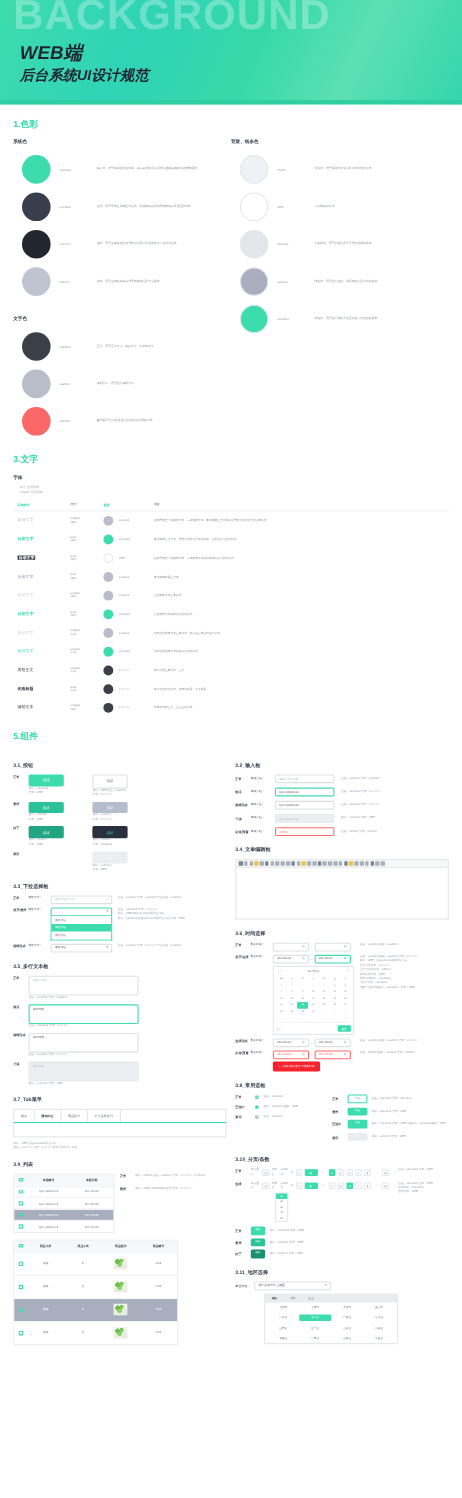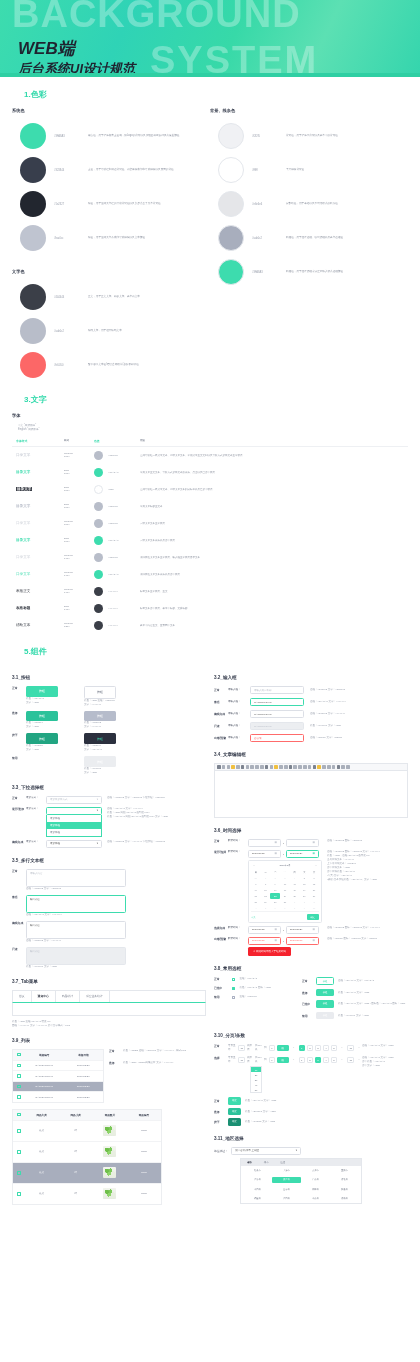--- a/index.html
+++ b/index.html
@@ -2,33 +2,33 @@
 <html><head>
 <meta charset="utf-8">
 <style>
   html,body{margin:0;padding:0;}
   body{
     width:420px;height:1362px;background:#ffffff;
     font-family:"Liberation Sans","DejaVu Sans",sans-serif;
     font-size:3px;color:#666666;overflow:hidden;position:relative;
   }
   
-  .hero{position:relative;height:77px;overflow:hidden;
+  .hero{position:relative;height:95px;overflow:hidden;
         background:linear-gradient(115deg,#3ddcae 0%,#2fd3b6 30%,#37d9a8 55%,#5ce0b3 75%,#34d5ad 100%);}
   .hero .ghost{position:absolute;left:12px;top:-6px;font-size:38px;line-height:40px;
         font-weight:700;letter-spacing:1px;color:rgba(255,255,255,.30);
         font-family:"Liberation Sans",sans-serif;white-space:nowrap;}
   .hero .ghost2{position:absolute;left:150px;top:40px;font-size:38px;line-height:40px;
         font-weight:700;letter-spacing:2px;color:rgba(255,255,255,.30);white-space:nowrap;}
   .hero .t1{position:absolute;left:18px;top:37px;font-size:17px;font-style:italic;font-weight:700;color:#1f2430;}
   .hero .t2{position:absolute;left:18px;top:60px;font-size:13px;font-style:italic;font-weight:700;color:#1f2430;}
   .hero .band{position:absolute;left:0;right:0;bottom:0;height:4px;background:#2fcfa3;}
 
   
-  .sec-title{color:#2fd9aa;font-size:8px;font-weight:700;margin:12px 0 8px 24px;}
+  .sec-title{color:#2fd9aa;font-size:8px;font-weight:700;margin:12px 0 8px 12px;}
   .sub-title{color:#3a4050;font-size:4.2px;font-weight:700;margin:0 0 6px 12px;}
   .wrap{padding:0 12px;}
   .row{display:flex;}
   .col{width:50%;}
   .tiny{font-size:2.6px;line-height:1.5;color:#9aa0ad;}
   .lab{font-size:2.8px;color:#4a5060;}
 
   
   .swatch-row{display:flex;align-items:center;height:34px;}
   .dot{width:26px;height:26px;border-radius:50%;flex:0 0 26px;margin-left:8px;}
@@ -130,21 +130,20 @@
   .casc-tab.on{background:#e9ebef;color:#2b303e;font-weight:700;}
   .casc-grid{display:flex;flex-wrap:wrap;padding:2px;}
   .casc-it{font-size:2.3px;color:#6b7280;width:25%;padding:1.2px 0;text-align:center;}
   .casc-it.on{color:#fff;background:#3ddcae;border-radius:1px;}
 </style>
 </head>
 <body>
 
 <div class="hero">
   <div class="ghost">BACKGROUND</div>
-  <div class="ghost2">SYSTEM</div>
   <div class="t1">WEB端</div>
   <div class="t2">后台系统UI设计规范</div>
   <div class="band"></div>
 </div>
 
 <div class="sec-title">1.色彩</div>
 <div class="wrap">
   <div class="row">
     <div class="col">
       <div class="sub-title" style="margin-left:0">系统色</div>

